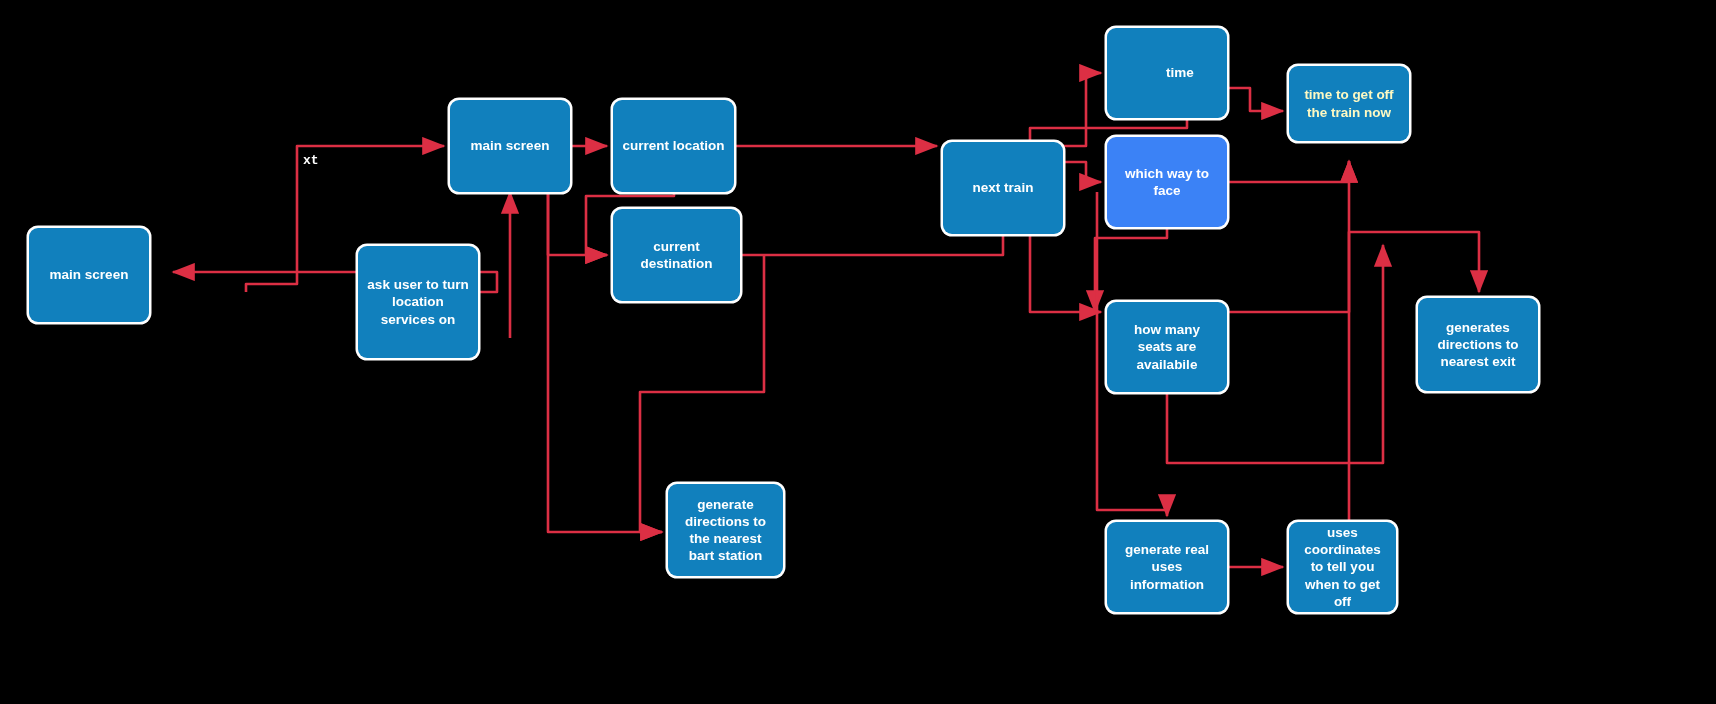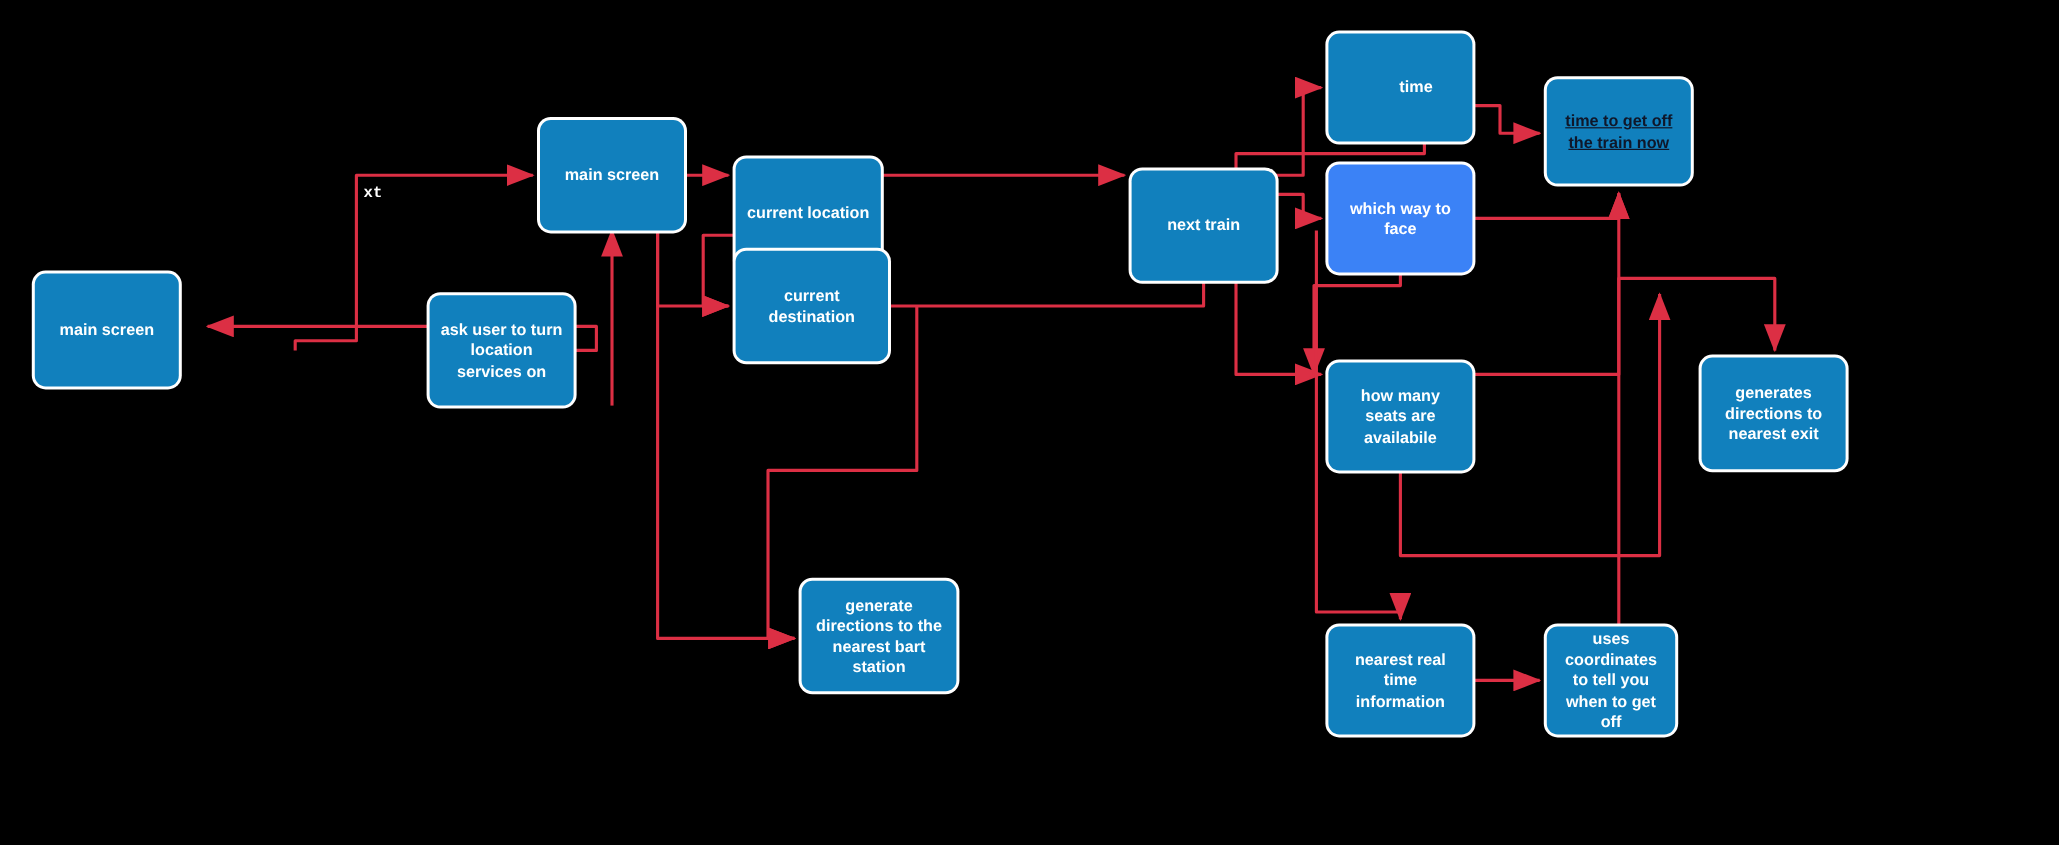--- a/index.html
+++ b/index.html
@@ -91,51 +91,51 @@
         <path d="M 1097 192 L 1097 510 L 1167 510 L 1167 516" fill="none" stroke="#dc2f44" stroke-width="2.6" stroke-linejoin="round" stroke-linecap="butt" marker-end="url(#arrowhead)"></path>
         <path d="M 1227 567 L 1283 567" fill="none" stroke="#dc2f44" stroke-width="2.6" stroke-linejoin="round" stroke-linecap="butt" marker-end="url(#arrowhead)"></path>
         <path d="M 1349 522 L 1349 232 L 1479 232 L 1479 292" fill="none" stroke="#dc2f44" stroke-width="2.6" stroke-linejoin="round" stroke-linecap="butt" marker-end="url(#arrowhead)"></path>
       </g>
   </svg>
 
   <div id="nodes">
       <div class="node" style="left: 29px; top: 228px; width: 120px; height: 94px; background: rgb(17, 128, 189); color: rgb(255, 255, 255); box-shadow: rgb(255, 255, 255) 0px 0px 0px 2.5px;">
         <span>main screen</span>
       </div>
-      <div class="node" style="left: 358px; top: 246px; width: 120px; height: 92px; background: rgb(17, 128, 189); color: rgb(255, 255, 255); box-shadow: rgb(255, 255, 255) 0px 0px 0px 2.5px;">
+      <div class="node" style="left: 358px; top: 246px; width: 120px; height: 112px; background: rgb(17, 128, 189); color: rgb(255, 255, 255); box-shadow: rgb(255, 255, 255) 0px 0px 0px 2.5px;">
         <span>ask user to turn location services on</span>
       </div>
       <div class="node" style="left: 450px; top: 100px; width: 120px; height: 92px; background: rgb(17, 128, 189); color: rgb(255, 255, 255); box-shadow: rgb(255, 255, 255) 0px 0px 0px 2.5px;">
         <span>main screen</span>
       </div>
-      <div class="node" style="left: 613px; top: 100px; width: 121px; height: 92px; background: rgb(17, 128, 189); color: rgb(255, 255, 255); box-shadow: rgb(255, 255, 255) 0px 0px 0px 2.5px; margin-top: 32px;">
+      <div class="node" style="left: 613px; top: 100px; width: 121px; height: 92px; background: rgb(17, 128, 189); color: rgb(255, 255, 255); box-shadow: rgb(255, 255, 255) 0px 0px 0px 2.5px;">
         <span>current location</span>
       </div>
       <div class="node" style="left: 613px; top: 209px; width: 127px; height: 92px; background: rgb(17, 128, 189); color: rgb(255, 255, 255); box-shadow: rgb(255, 255, 255) 0px 0px 0px 2.5px;">
         <span>current destination</span>
       </div>
-      <div class="node" style="left: 668px; top: 484px; width: 129px; height: 92px; background: rgb(17, 128, 189); color: rgb(255, 255, 255); box-shadow: rgb(255, 255, 255) 0px 0px 0px 2.5px;">
+      <div class="node" style="left: 668px; top: 484px; width: 115px; height: 92px; background: rgb(17, 128, 189); color: rgb(255, 255, 255); box-shadow: rgb(255, 255, 255) 0px 0px 0px 2.5px;">
         <span>generate directions to the nearest bart station</span>
       </div>
       <div class="node" style="left: 943px; top: 100px; width: 120px; height: 92px; background: rgb(17, 128, 189); color: rgb(255, 255, 255); box-shadow: rgb(255, 255, 255) 0px 0px 0px 2.5px; margin-top: 42px;">
         <span>next train</span>
       </div>
       <div class="node" style="left: 1107px; top: 28px; width: 120px; height: 90px; background: rgb(17, 128, 189); color: rgb(255, 255, 255); box-shadow: rgb(255, 255, 255) 0px 0px 0px 2.5px; padding-left: 34px;">
         <span>time</span>
       </div>
       <div class="node" style="left: 1107px; top: 137px; width: 120px; height: 90px; background: #3b82f6; color: rgb(255, 255, 255); box-shadow: rgb(255, 255, 255) 0px 0px 0px 2.5px;">
         <span>which way to face</span>
       </div>
       <div class="node" style="left: 1107px; top: 267px; width: 120px; height: 90px; background: rgb(17, 128, 189); color: rgb(255, 255, 255); box-shadow: rgb(255, 255, 255) 0px 0px 0px 2.5px; margin-top: 35px;">
         <span>how many seats are availabile</span>
       </div>
       <div class="node" style="left: 1107px; top: 522px; width: 120px; height: 90px; background: rgb(17, 128, 189); color: rgb(255, 255, 255); box-shadow: rgb(255, 255, 255) 0px 0px 0px 2.5px;">
-        <span>nearest real time information</span>
+        <span>generate real uses information</span>
       </div>
-      <div class="node" style="left: 1289px; top: 66px; width: 120px; height: 87px; background: rgb(17, 128, 189); color: #0f172a; box-shadow: rgb(255, 255, 255) 0px 0px 0px 2.5px; text-decoration: underline;">
+      <div class="node" style="left: 1289px; top: 66px; width: 120px; height: 75px; background: rgb(17, 128, 189); color: #fef9c3; box-shadow: rgb(255, 255, 255) 0px 0px 0px 2.5px;">
         <span>time to get off the train now</span>
       </div>
       <div class="node" style="left: 1289px; top: 522px; width: 107px; height: 90px; background: rgb(17, 128, 189); color: rgb(255, 255, 255); box-shadow: rgb(255, 255, 255) 0px 0px 0px 2.5px;">
         <span>uses coordinates to tell you when to get off</span>
       </div>
       <div class="node" style="left: 1418px; top: 298px; width: 120px; height: 93px; background: rgb(17, 128, 189); color: rgb(255, 255, 255); box-shadow: rgb(255, 255, 255) 0px 0px 0px 2.5px;">
         <span>generates directions to nearest exit</span>
       </div>
     </div>
 

